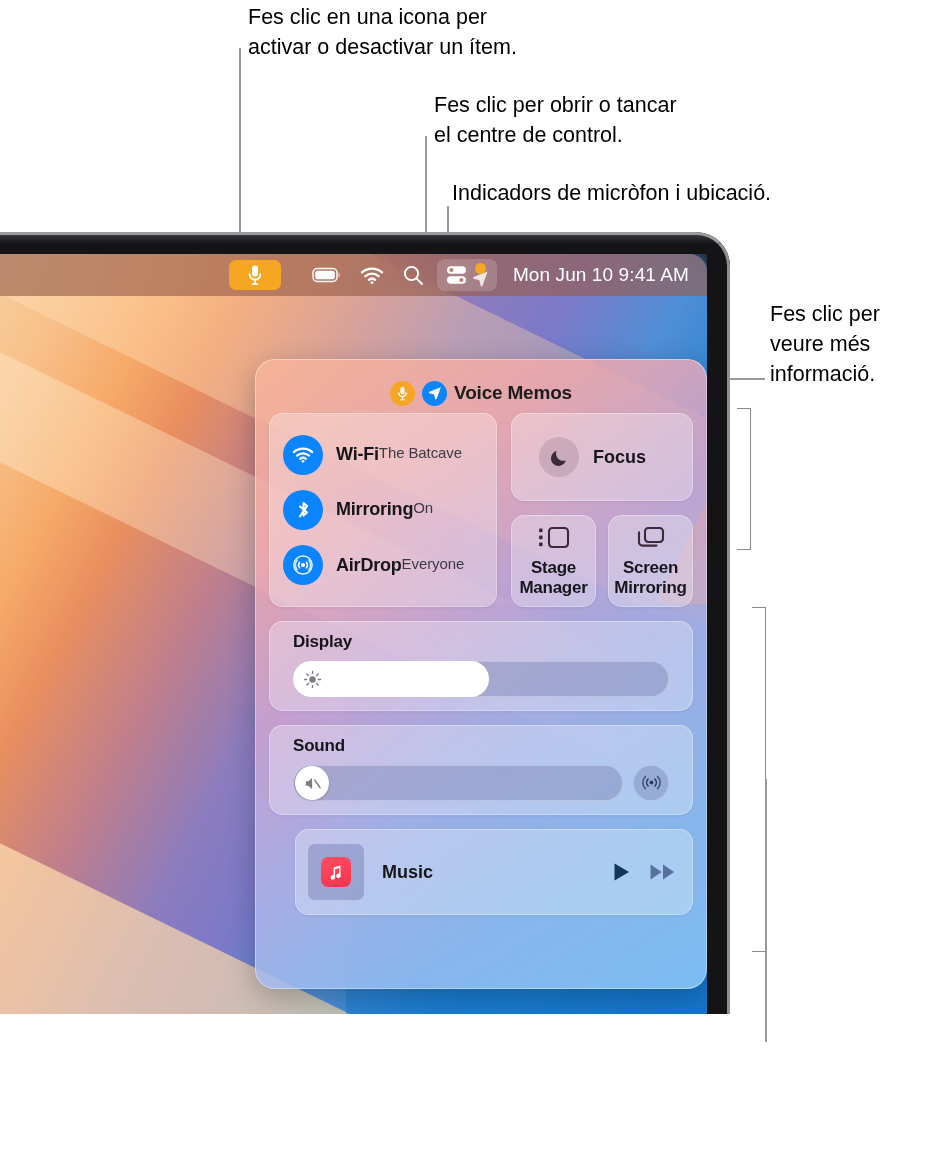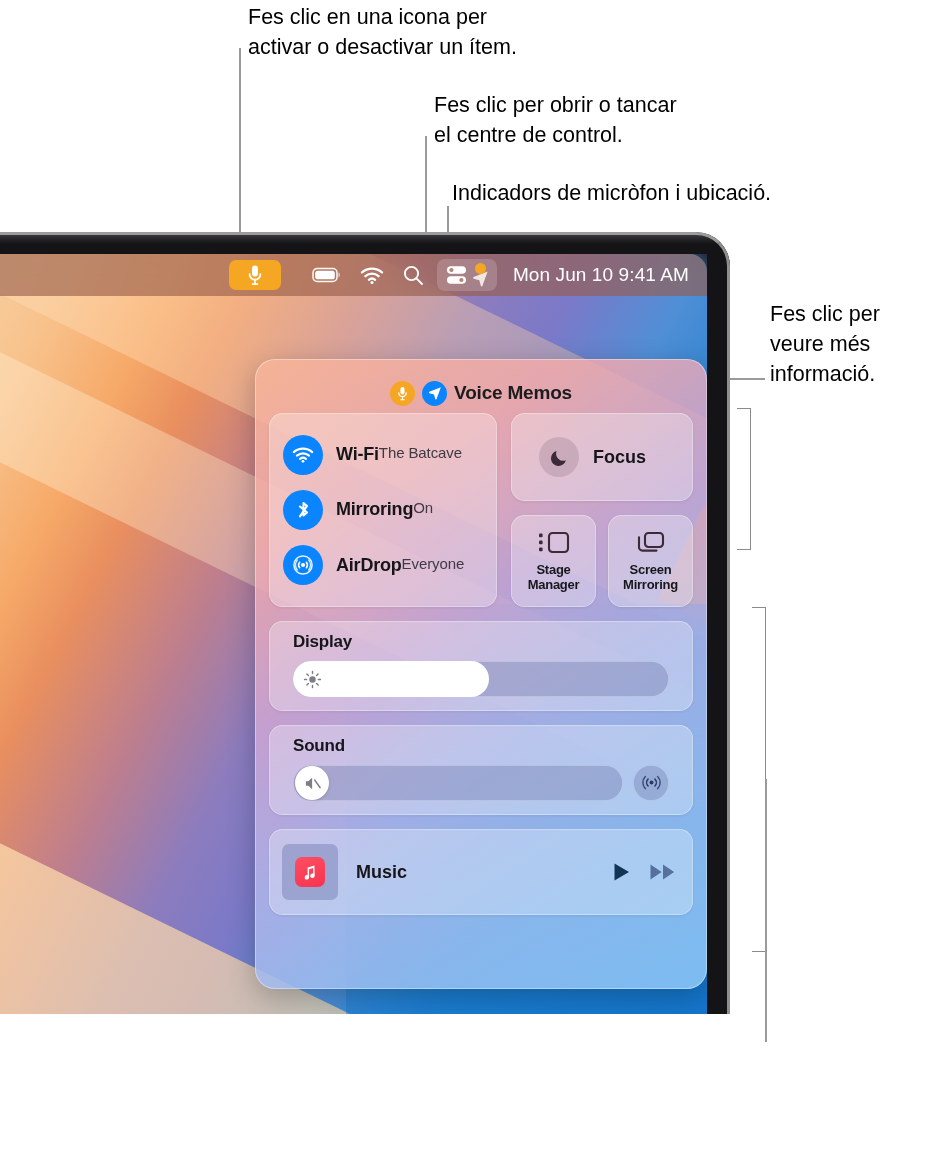--- a/index.html
+++ b/index.html
@@ -208,21 +208,21 @@
   }
   #focus-label { font-size:18px; font-weight:700; color:#16161a; }
 
   #square-row { display:flex; gap:12px; }
   .sq-tile {
     width: 85px; height: 92px; border-radius:14px;
     background: rgba(255,255,255,.30);
     box-shadow: inset 0 0 0 .7px rgba(255,255,255,.45), 0 1px 3px rgba(0,0,0,.07);
     display:flex; flex-direction:column; align-items:center; justify-content:center; gap:7px;
   }
-  .sq-label { font-size:13px; font-weight:700; color:#17171b; text-align:center; line-height:1.12; letter-spacing:-.25px; }
+  .sq-label { font-size:17px; font-weight:700; color:#17171b; text-align:center; line-height:1.12; letter-spacing:-.25px; }
 
   
   .slider-tile { margin-top:14px; border-radius:14px; padding: 11px 24px 14px; }
   .slider-caption { font-size:17px; font-weight:700; color:#15151a; margin-bottom:9px; letter-spacing:-.2px; }
   .slider-track {
     position:relative; height:36px; border-radius:18px;
     background: rgba(110,120,170,.38);
     box-shadow: inset 0 0 0 .7px rgba(255,255,255,.4);
     overflow:hidden;
   }
@@ -243,21 +243,21 @@
     width:36px; height:36px; border-radius:50%;
     background: rgba(120,135,185,.45);
     display:flex; align-items:center; justify-content:center;
     box-shadow: inset 0 0 0 .7px rgba(255,255,255,.35);
     flex:0 0 auto;
   }
 
   
   #music-tile {
     margin-top:14px; height: 86px; border-radius:14px;
-    display:flex; align-items:center; padding: 0 16px 0 13px; gap:18px;
+    display:flex; align-items:center; padding: 0 16px 0 13px; gap:18px;margin-left:26px;
   }
   #album-art {
     width:56px; height:56px; border-radius:7px;
     background: rgba(125,135,185,.55);
     display:flex; align-items:center; justify-content:center;
   }
   #music-icon-sq {
     width:30px; height:30px; border-radius:7px;
     background: linear-gradient(160deg,#fc4f62,#f8334f);
     display:flex; align-items:center; justify-content:center;

